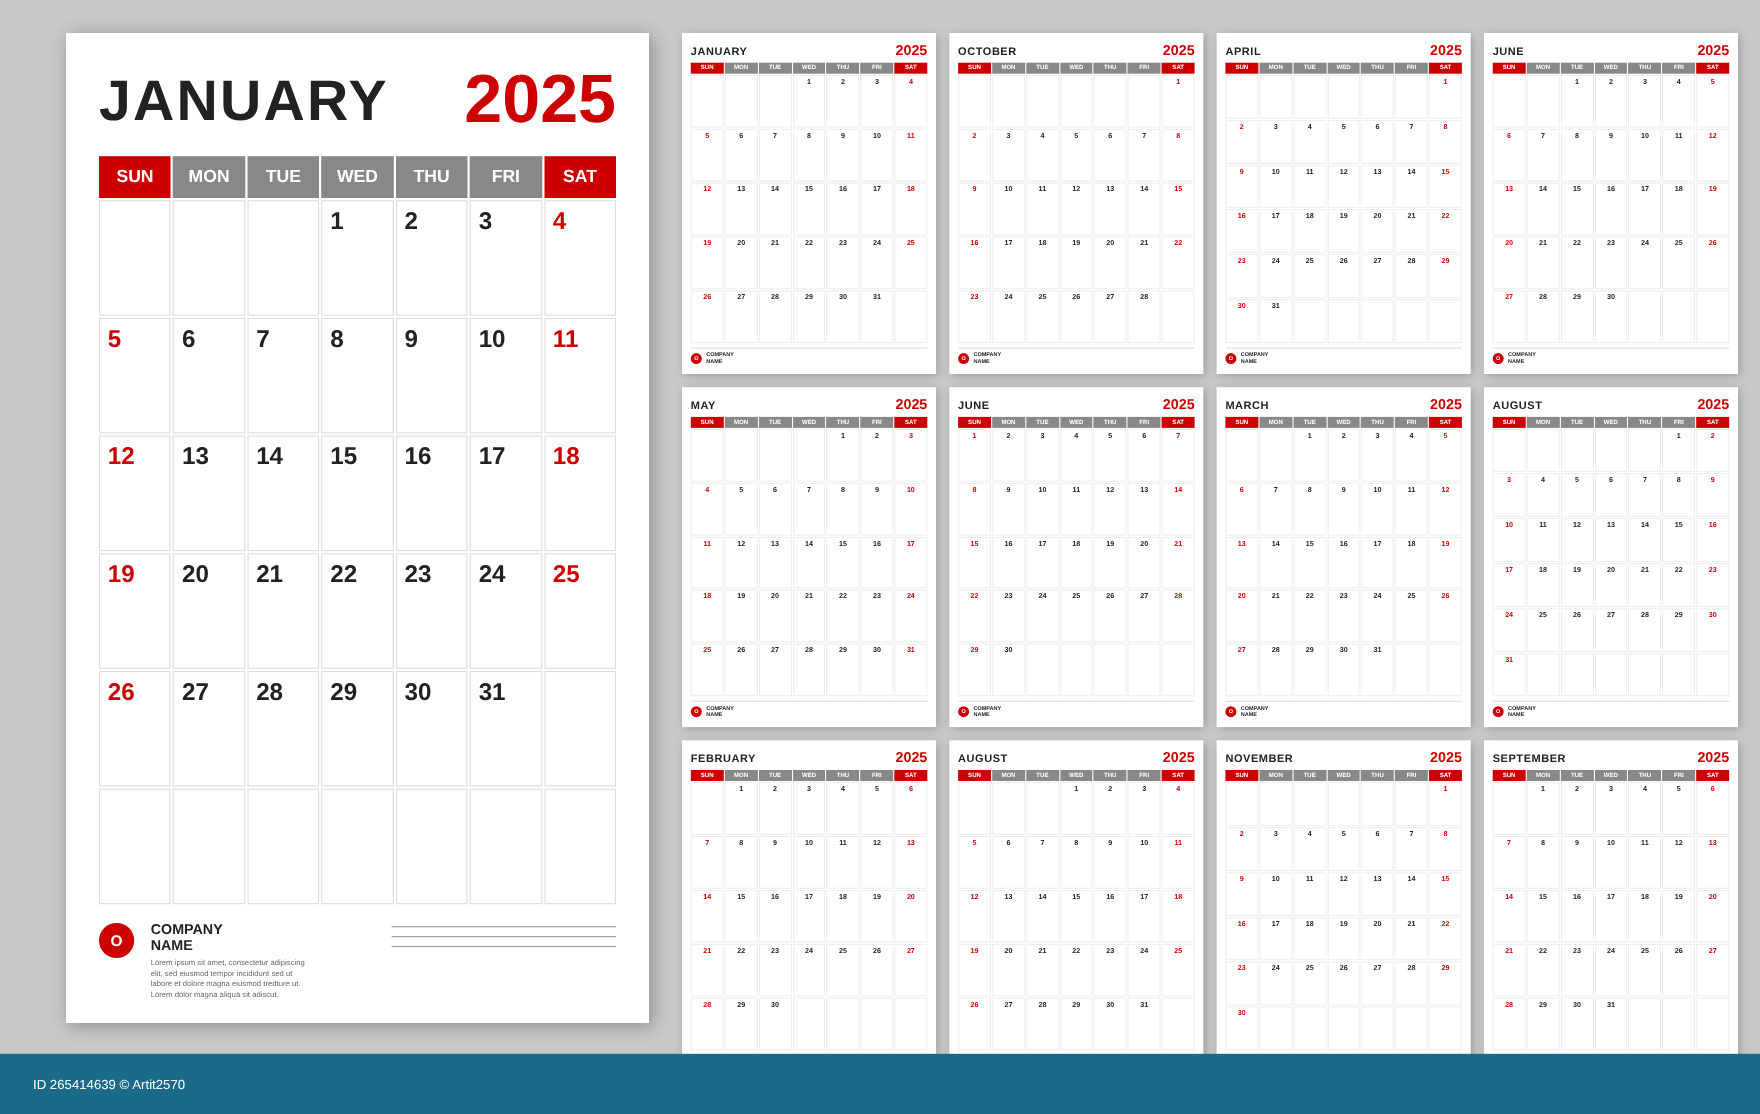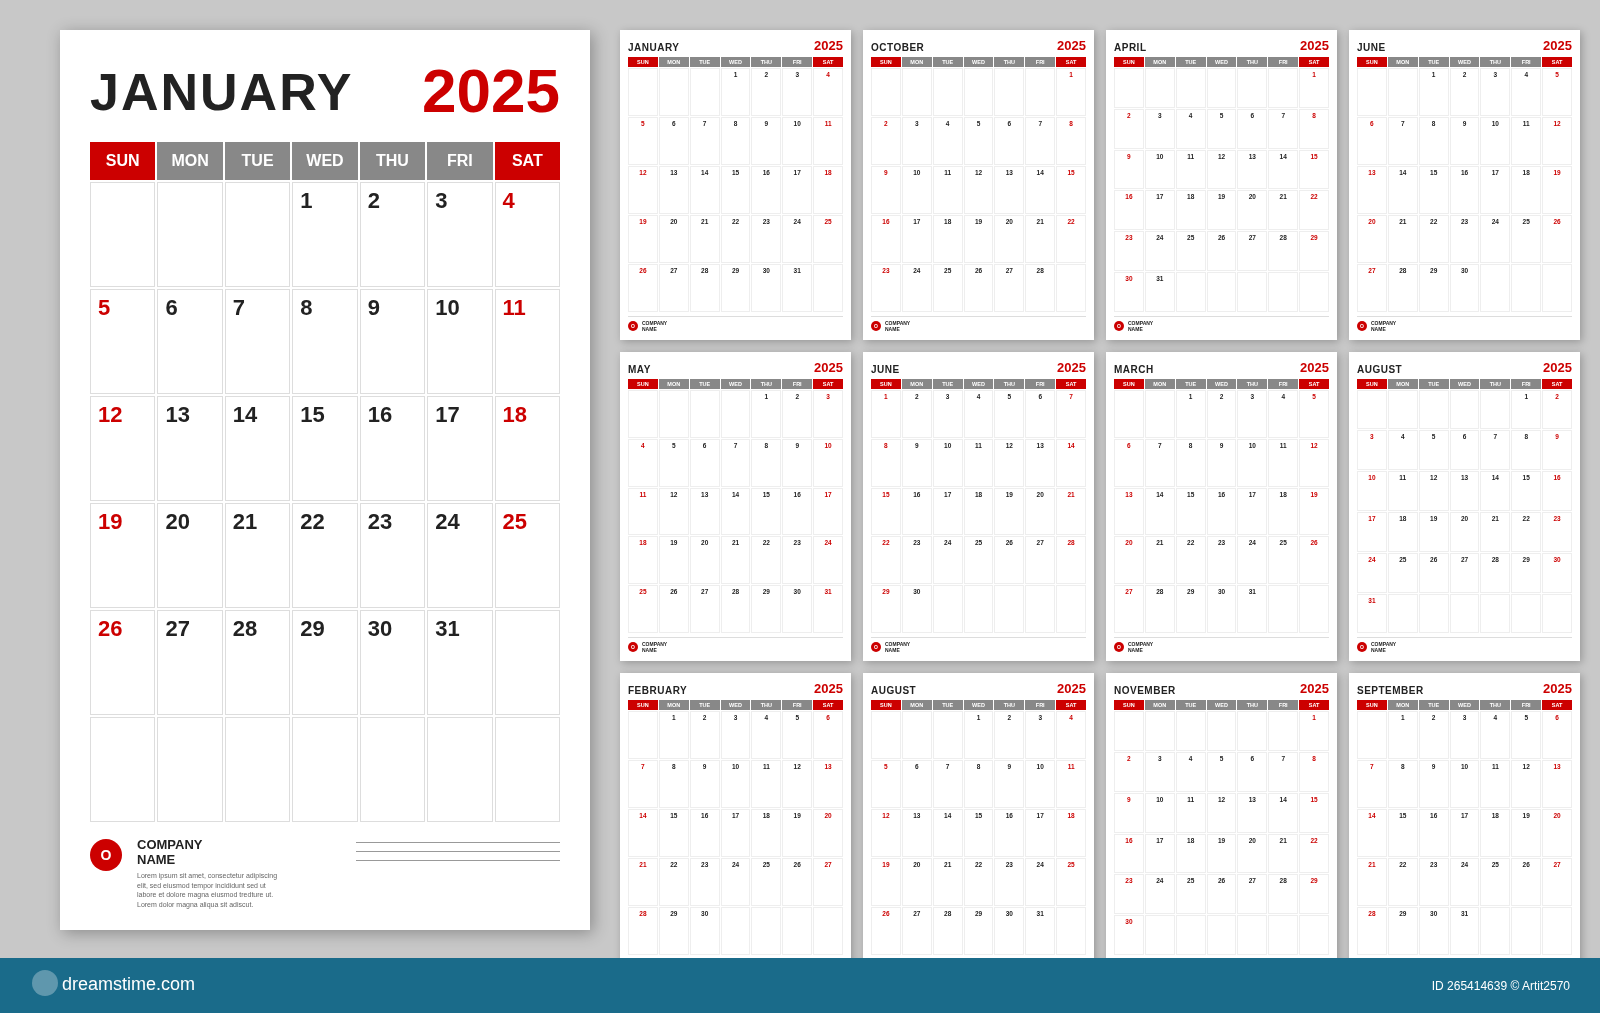--- a/index.html
+++ b/index.html
@@ -1055,20 +1055,14 @@
         <div class="small-cell empty sat-col"></div>
       </div>
       <div class="small-footer">
     <div class="small-logo">O</div>
     <div class="small-company-text">COMPANY<br>NAME</div>
   </div>
     </div>
   </div>
 
 <div class="dreamstime-bar">
-  <div class="dreamstime-logo">
-    <svg width="200" height="30" viewBox="0 0 200 30">
-      <circle cx="15" cy="15" r="13" fill="white" opacity="0.3"></circle>
-      <text x="32" y="22" fill="white" font-size="18" font-family="Arial">dreamstime.com</text>
-    </svg>
-  </div>
   <div class="dreamstime-id">ID 265414639 © Artit2570</div>
 </div>
 
 </body></html>

